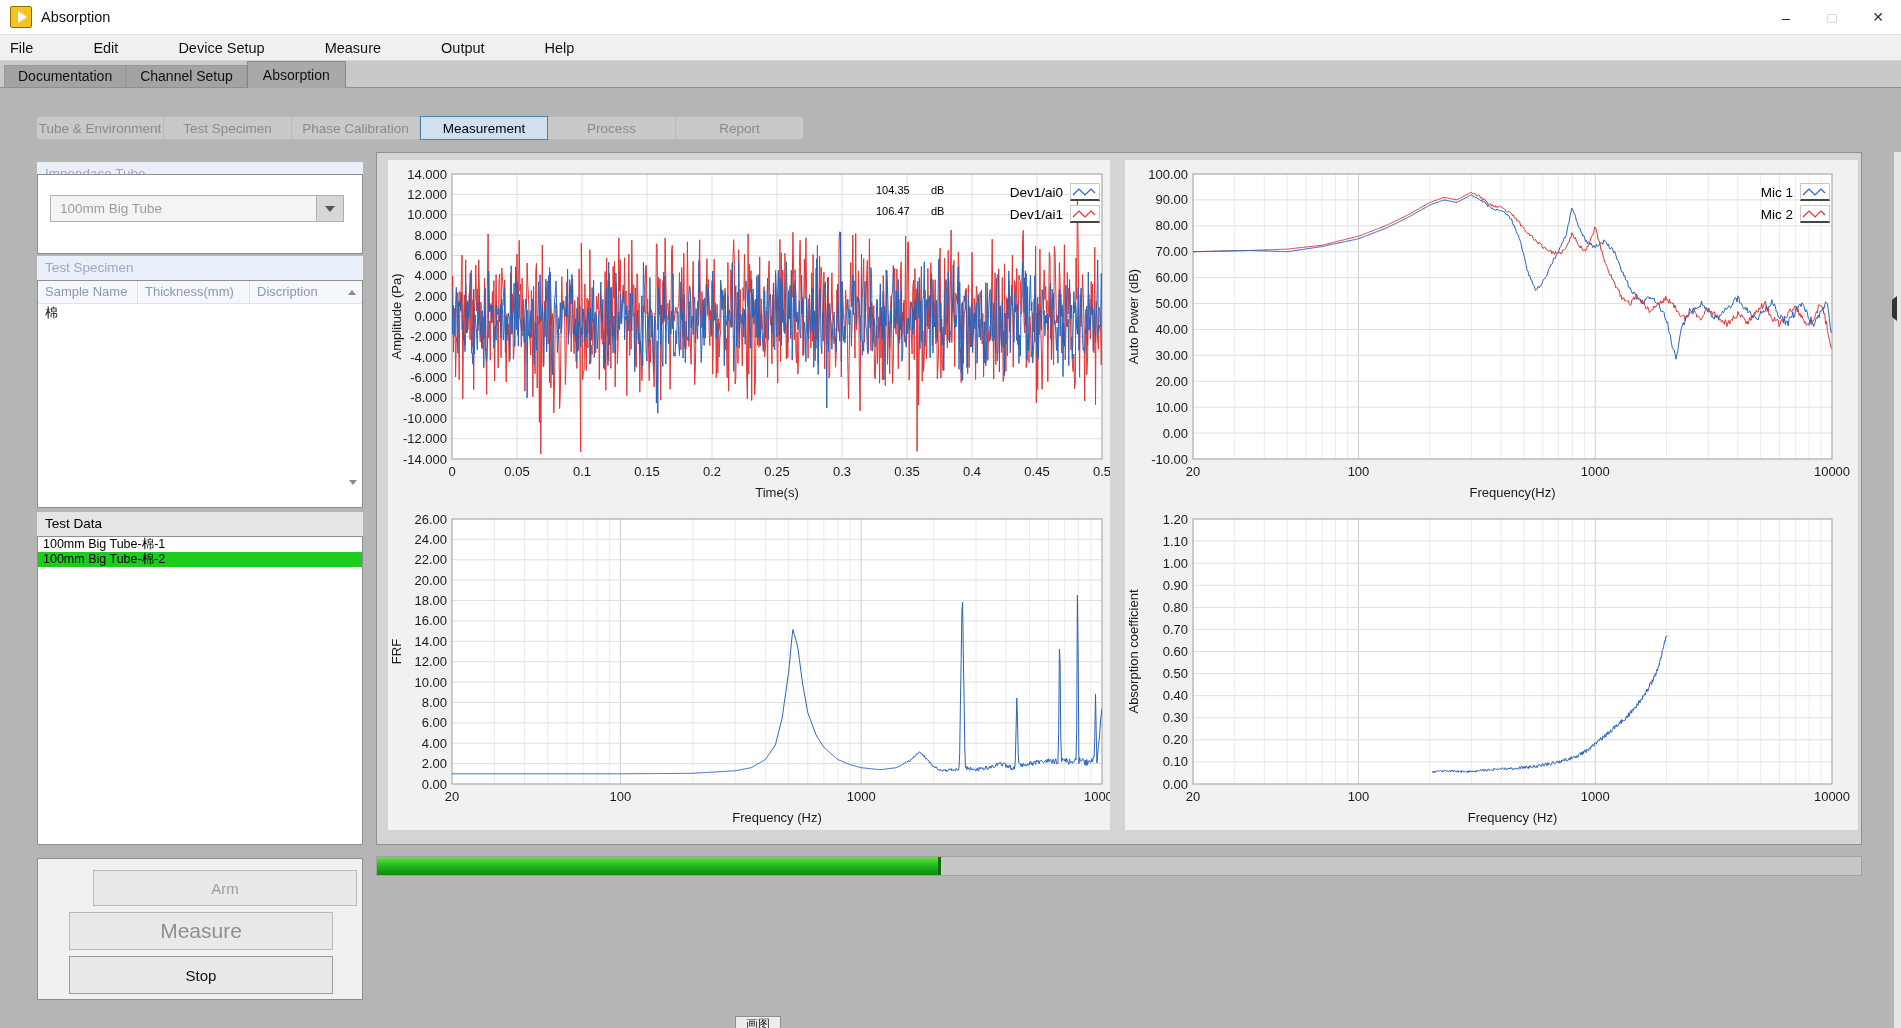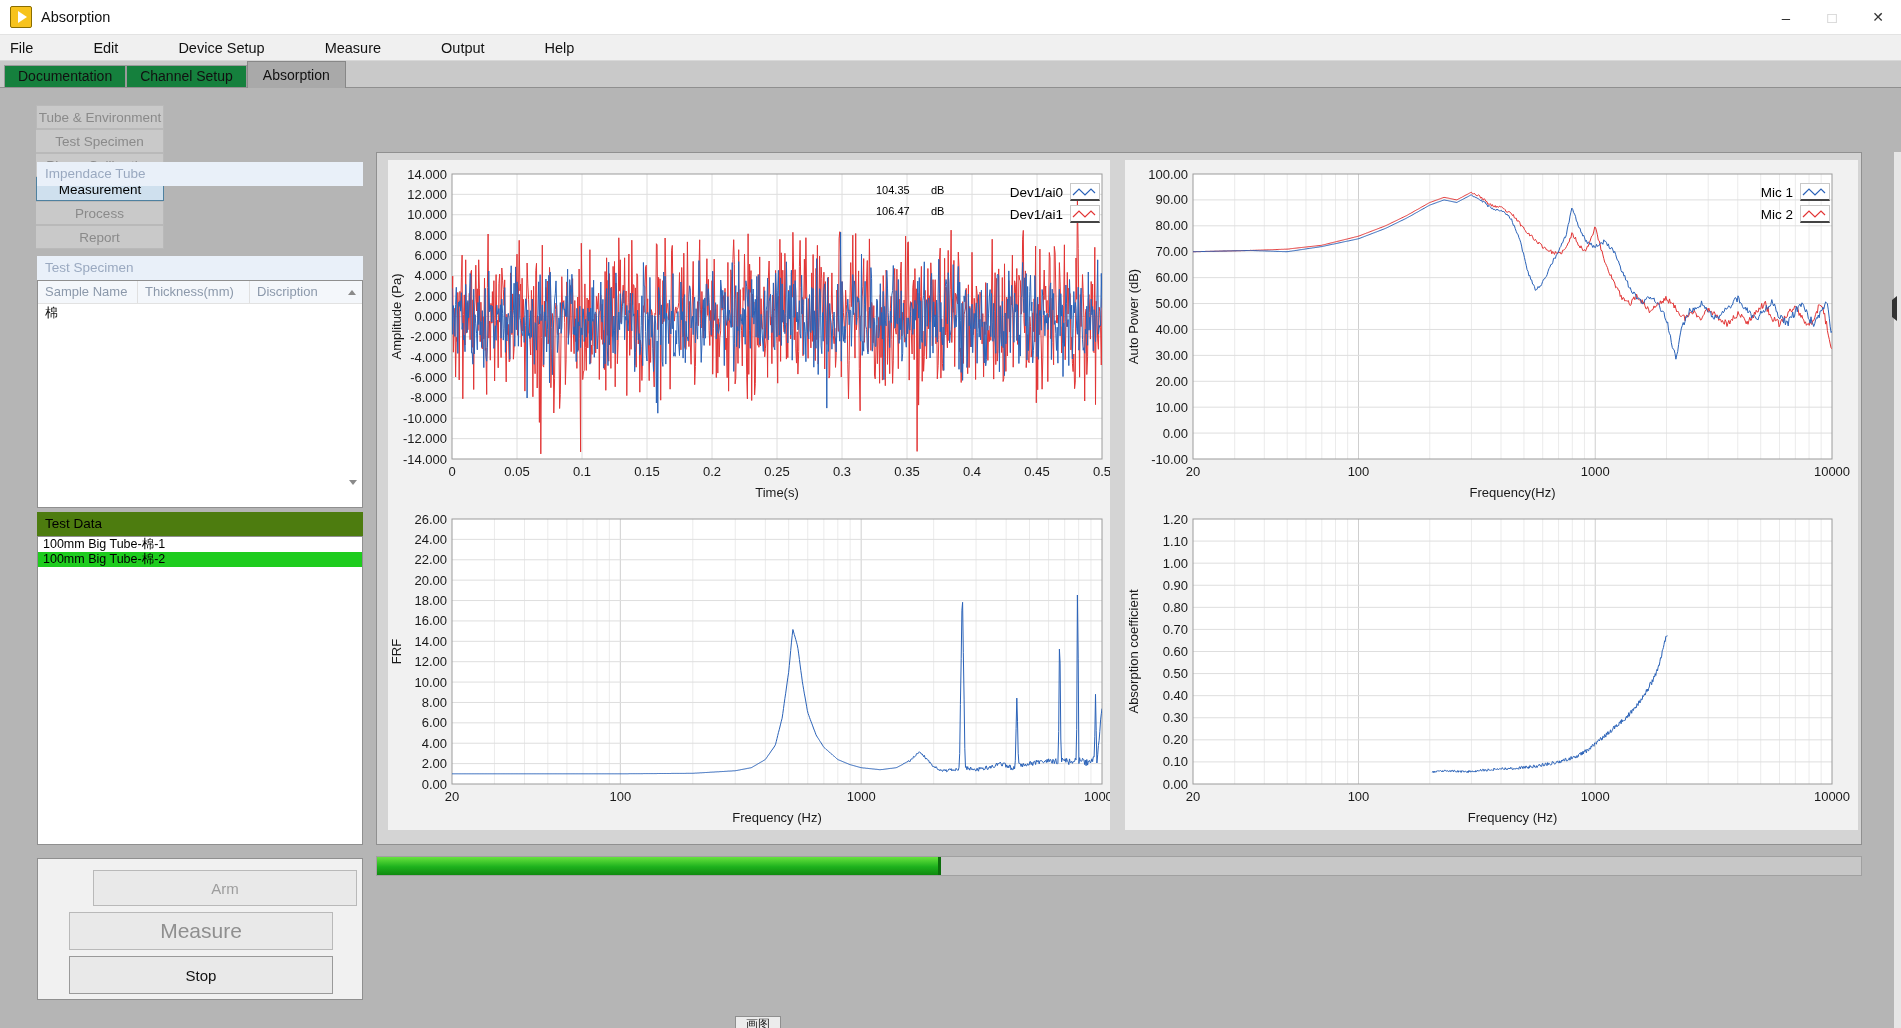--- a/index.html
+++ b/index.html
@@ -15,25 +15,25 @@
   .winbtn{width:46px;height:34px;display:flex;align-items:center;justify-content:center;font-size:15px;color:#333;}
   #maxbtn{color:#bdbdbd;}
   #closebtn{font-size:14px;}
 
   
   #menubar{position:absolute;left:0;top:35px;width:1901px;height:25px;background:#f0f0f0;border-bottom:1px solid #d8d8d8;display:flex;align-items:center;gap:40px;}
   .menuitem{padding:0 10px;font-size:14.5px;color:#111;}
 
   
   #tabstrip{position:absolute;left:0;top:61px;width:1901px;height:27px;background:#c9c9c9;border-bottom:1px solid #8f8f8f;display:flex;align-items:flex-end;padding-left:4px;box-sizing:border-box;}
-  .tab{height:21px;line-height:21px;background:#15803d;border:1px solid #9a9a9a;border-bottom:none;padding:0 13px;font-size:14px;color:#111;}
+  .tab{height:21px;line-height:21px;background:#a3a3a3;border:1px solid #9a9a9a;border-bottom:none;padding:0 13px;font-size:14px;color:#111;}
   .tab.sel{height:26px;line-height:26px;background:#a9a9a9;border-color:#878787;margin-bottom:-1px;position:relative;z-index:2;padding:0 15px;}
 
   
-  #subtabs{position:absolute;left:36px;top:105px;display:flex;flex-direction:column;}
+  #subtabs{position:absolute;left:36px;top:116px;display:flex;}
   .subtab{width:128px;height:24px;line-height:24px;text-align:center;font-size:13.5px;color:#8a8a8a;background:#c9c9c9;border:1px solid #b9b9b9;border-left:none;box-sizing:border-box;}
   .subtab:first-child{border-left:1px solid #b9b9b9;}
   .subtab.sel{background:#cfe0ee;border:1px solid #4f81a0;color:#000;}
 
   
   .grouphdr{position:absolute;width:326px;height:24px;line-height:24px;box-sizing:border-box;padding-left:8px;background:#e9f0f9;color:#9aa9c0;font-size:13.5px;}
   .panelbox{position:absolute;background:#ffffff;border:1px solid #8f8f8f;box-sizing:border-box;}
   #g1hdr{left:37px;top:162px;}
   #g1box{left:37px;top:174px;width:326px;height:80px;}
   #dropdown{position:absolute;left:12px;top:20px;width:294px;height:27px;background:#f4f4f4;border:1px solid #b0b0b0;box-sizing:border-box;display:flex;align-items:center;}
@@ -47,21 +47,21 @@
   #g2hdr{left:37px;top:256px;}
   #g2box{left:37px;top:280px;width:326px;height:228px;}
   #spec-table-hdr{display:flex;height:22px;background:#f4f7fb;border-bottom:1px solid #e2e2e2;font-size:13px;color:#8c99ab;align-items:center;}
   #spec-table-hdr .c{padding-left:7px;box-sizing:border-box;border-right:1px solid #e0e0e0;height:100%;line-height:22px;}
   .c1{width:100px;}.c2{width:112px;}.c3{width:92px;border-right:none!important;}
   .scrollcell{width:20px;display:flex;align-items:center;justify-content:center;height:100%;}
   #spec-row{display:flex;height:18px;font-size:13px;color:#111;align-items:center;}
   #spec-row .c{padding-left:7px;box-sizing:border-box;}
   #spec-scroll-dn{position:absolute;right:5px;bottom:4px;}
 
-  #g3hdr{left:37px;top:512px;background:#4d7c0f;color:#000;}
+  #g3hdr{left:37px;top:512px;background:#e5e5e5;color:#000;}
   #g3box{left:37px;top:536px;width:326px;height:309px;}
   .tditem{height:15px;line-height:15px;font-size:12.5px;color:#000;padding-left:5px;white-space:nowrap;}
   .tditem.sel{background:#1ecc1e;}
 
   #ctrlbox{left:37px;top:858px;width:326px;height:142px;background:#f1f1f1;}
   .bigbtn{position:absolute;left:31px;width:264px;background:#e9e9e9;border:1px solid #b9b9b9;box-sizing:border-box;display:flex;align-items:center;justify-content:center;color:#9d9d9d;}
   #arm-btn{top:11px;height:36px;font-size:15px;margin-left:24px;}
   #measure-btn{top:53px;height:38px;font-size:21px;color:#8f8f8f;}
   #stop-btn{top:97px;height:38px;font-size:15px;color:#111;border-color:#9a9a9a;}
 
@@ -124,20 +124,28 @@
   <div id="subtabs">
     <div class="subtab">Tube &amp; Environment</div>
     <div class="subtab">Test Specimen</div>
     <div class="subtab">Phase Calibration</div>
     <div class="subtab sel">Measurement</div>
     <div class="subtab">Process</div>
     <div class="subtab">Report</div>
   </div>
 
   <div class="grouphdr" id="g1hdr">Impendace Tube</div>
+  <div class="panelbox" id="g1box">
+    <div id="dropdown">
+      <span class="val">100mm Big Tube</span>
+      <span class="arrowbox">
+          <span class="tri-down"></span>
+        </span>
+    </div>
+  </div>
 
   <div class="grouphdr" id="g2hdr">Test Specimen</div>
   <div class="panelbox" id="g2box">
     <div id="spec-table-hdr">
       <div class="c c1">Sample Name</div>
       <div class="c c2">Thickness(mm)</div>
       <div class="c c3">Discription</div>
       <div class="scrollcell">
           <span class="tri-up"></span>
         </div>

